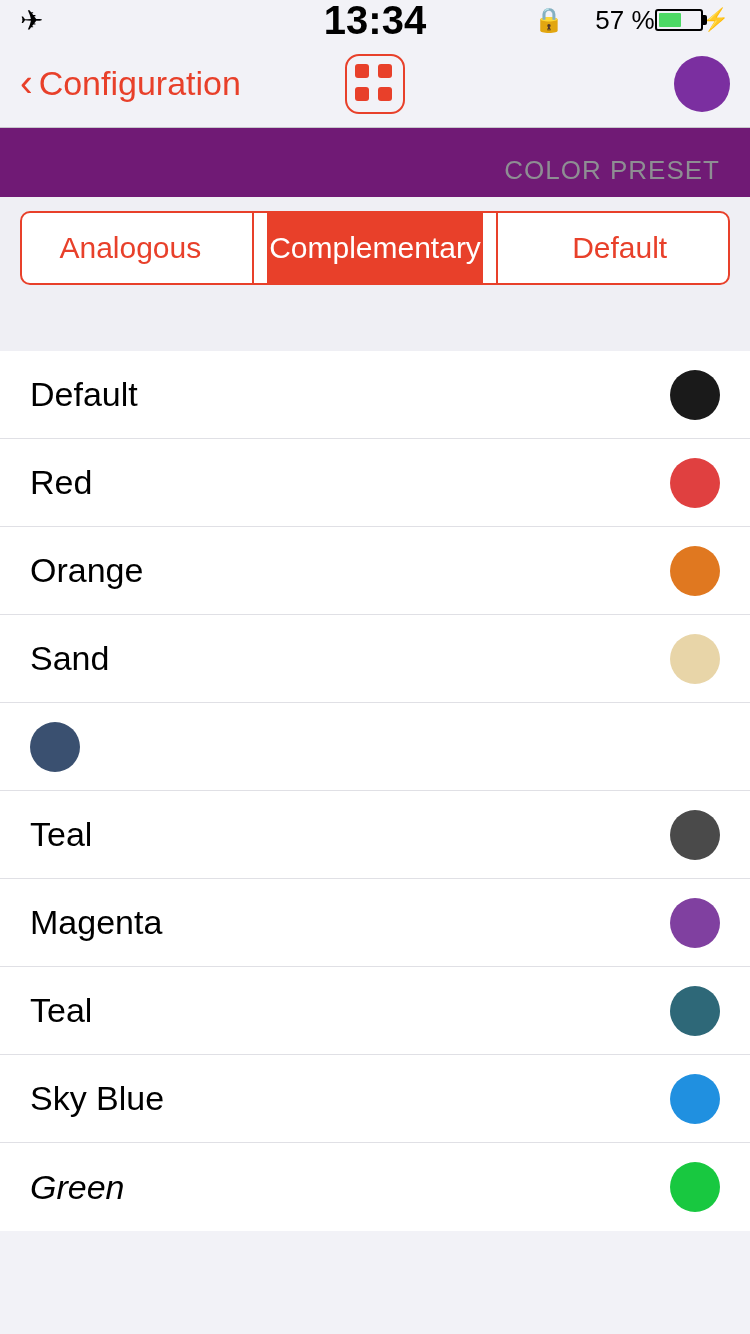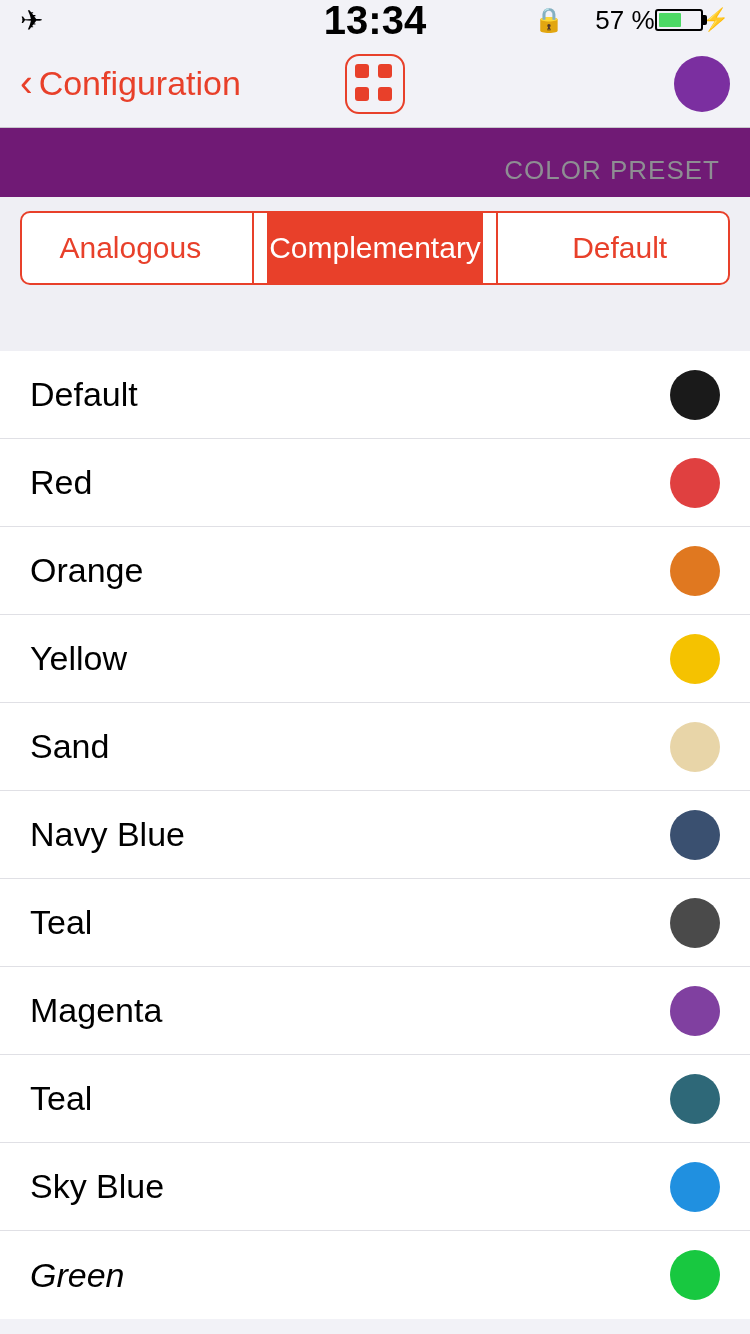--- a/index.html
+++ b/index.html
@@ -263,29 +263,24 @@
     </div>
     <div class="list-item">
       <span class="list-item-label">Red</span>
       <div class="color-circle" style="background: rgb(224, 64, 64);"></div>
     </div>
     <div class="list-item">
       <span class="list-item-label">Orange</span>
       <div class="color-circle" style="background: rgb(224, 120, 32);"></div>
     </div>
     <div class="list-item">
-      <span class="list-item-label">Yellow</span>
-      <div class="color-circle" style="background: rgb(245, 194, 0);"></div>
-    </div>
-    <div class="list-item">
       <span class="list-item-label">Sand</span>
       <div class="color-circle" style="background: rgb(232, 213, 168);"></div>
     </div>
     <div class="list-item">
-      <span class="list-item-label">Navy Blue</span>
       <div class="color-circle" style="background: rgb(58, 80, 112);"></div>
     </div>
     <div class="list-item">
       <span class="list-item-label">Teal</span>
       <div class="color-circle" style="background: rgb(74, 74, 74);"></div>
     </div>
     <div class="list-item">
       <span class="list-item-label">Magenta</span>
       <div class="color-circle" style="background: rgb(128, 64, 160);"></div>
     </div>

